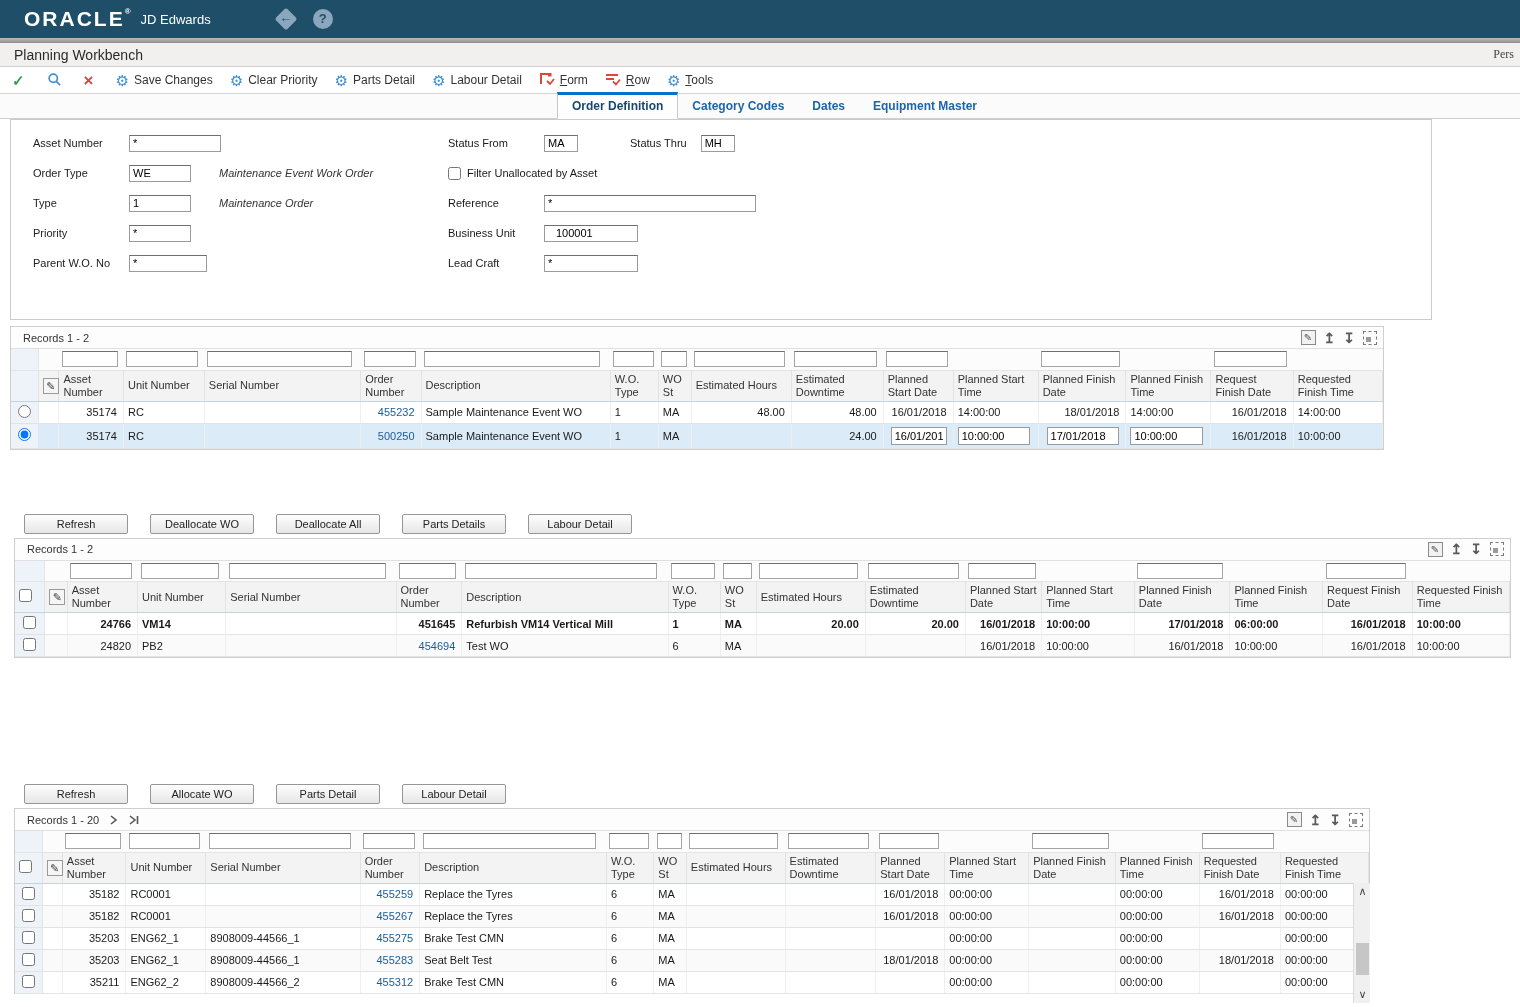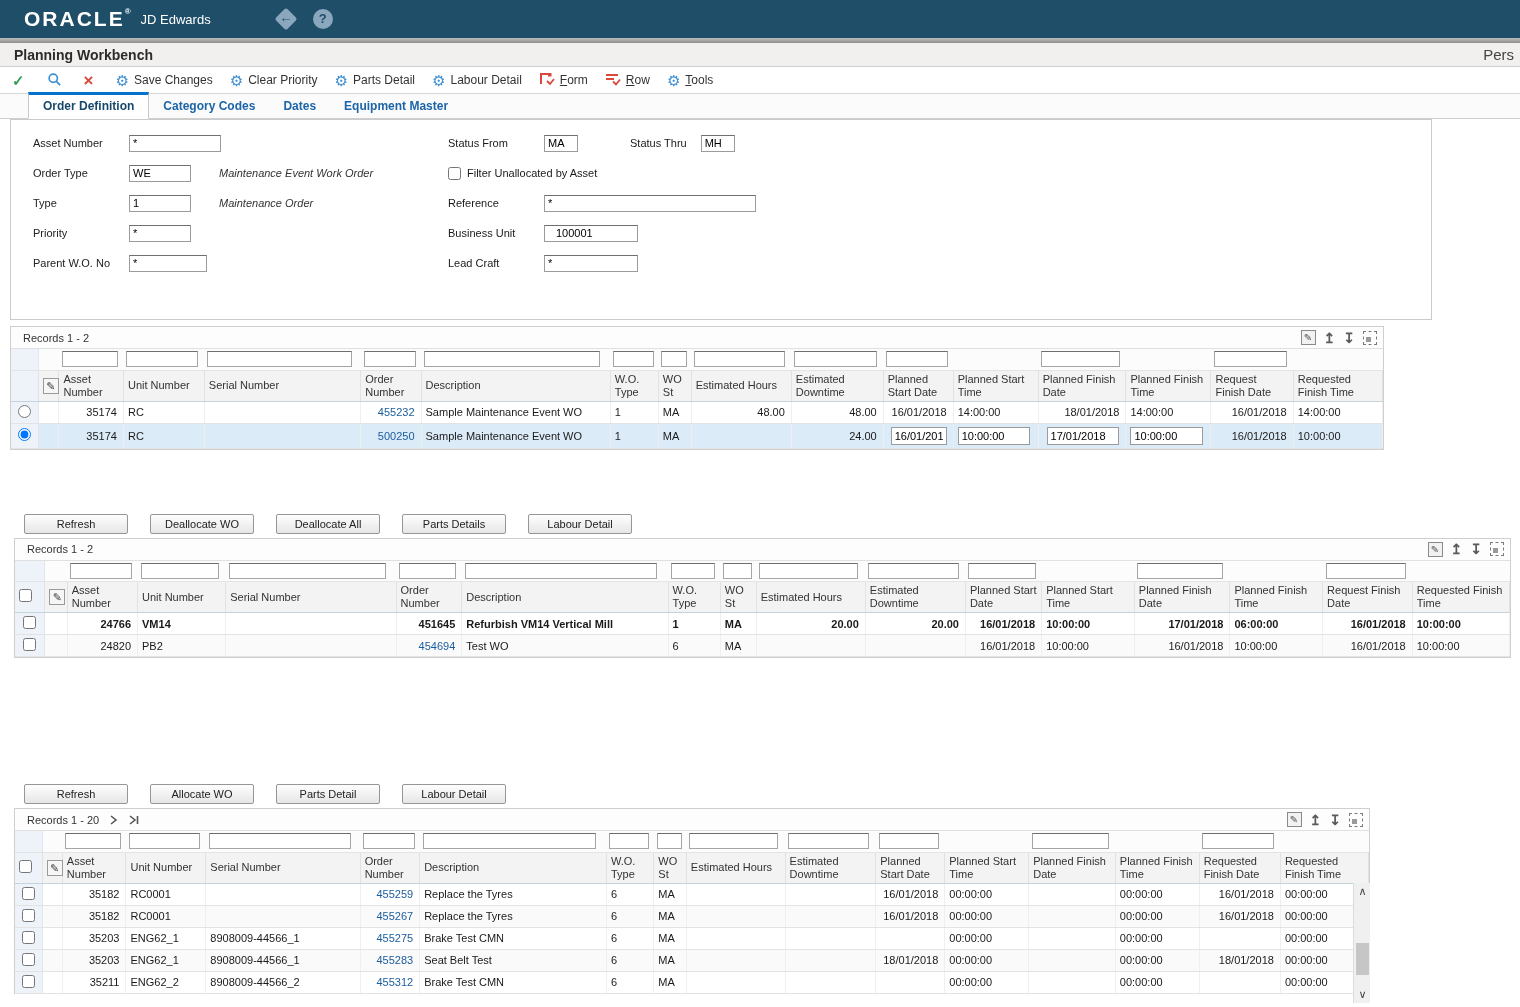--- a/index.html
+++ b/index.html
@@ -13,34 +13,34 @@
   .product { color:#fff; font-size:13px; margin-left:8px; }
   .nav-diamond { position:relative; width:26px; height:26px; margin-left:62px; cursor:pointer; }
   .nav-diamond .dshape { position:absolute; left:5px; top:5px; width:16px; height:16px; background:#8ba7bd; transform:rotate(45deg); border-radius:2px; }
   .nav-diamond .dglyph { position:absolute; left:0; top:4px; width:26px; text-align:center; color:#1f4e68; font-weight:bold; font-size:13px; }
   .help-circle { width:20px; height:20px; margin-left:14px; border-radius:50%; background:#8ba7bd; color:#1f4e68; font-weight:bold; font-size:13px; text-align:center; line-height:20px; cursor:pointer; }
 
   .graystrip { height:5px; background:linear-gradient(#bdbdbd,#8f8f8f); }
 
   
   .titlebar { height:24px; background:#f1f0ef; border-bottom:1px solid #cfcfcf; display:flex; align-items:center; padding:0 6px 0 14px; }
-  .titlebar .title { font-size:14px; font-weight:bold; color:#2b2b2b; }
-  .titlebar .pers { margin-left:auto; color:#444; font-size:15px; }
+  .titlebar .title { font-size:14px; font-weight:normal; color:#2b2b2b; }
+  .titlebar .pers { margin-left:auto; color:#444; font-size:12px;font-family:Liberation Serif, serif; }
 
   
   .toolbar { height:27px; background:#fff; border-bottom:1px solid #d6d6d6; display:flex; align-items:center; padding-left:8px; }
   .tb-item { display:flex; align-items:center; margin-right:9px; padding:2px 4px; cursor:pointer; }
   .tb-item .glyph { font-size:15px; line-height:15px; margin-right:5px; }
   .tb-item .lbl { font-size:12px; color:#333; }
   .g-check { color:#2e9e4f; font-weight:bold; }
   .g-close { color:#d9483b; font-weight:bold; font-size:17px !important; }
   .g-gear { color:#3f8fd2; }
 
   
-  .tabstrip { height:25px; background:#fbfbfb; border-bottom:1px solid #cfcfcf; display:flex; align-items:flex-end; padding-left:28px; }
+  .tabstrip { height:25px; background:#fbfbfb; border-bottom:1px solid #cfcfcf; display:flex; align-items:flex-end; padding-left:28px;justify-content:center; }
   .tab { padding:4px 14px 5px 14px; font-weight:bold; color:#1b65a8; cursor:pointer; font-size:12px; }
   .tab.active { background:#fff; color:#17486b; border:1px solid #c9c9c9; border-bottom:1px solid #fff; border-top:3px solid #0572ce; margin-bottom:-1px; }
 
   
   .form-panel { position:relative; margin-left:10px; width:1422px; height:201px; border:1px solid #cbcbcb; background:#fff; }
   .frow { height:30px; display:flex; align-items:center; }
   .fcol-left { position:absolute; left:22px; top:8px; }
   .fcol-right { position:absolute; left:437px; top:8px; }
   .flabel { width:96px; color:#222; }
   .finput { border:1px solid #9b9b9b; border-top-color:#6f6f6f; height:17px; font-size:11px; padding:1px 3px; font-family:"Liberation Sans",sans-serif; }

